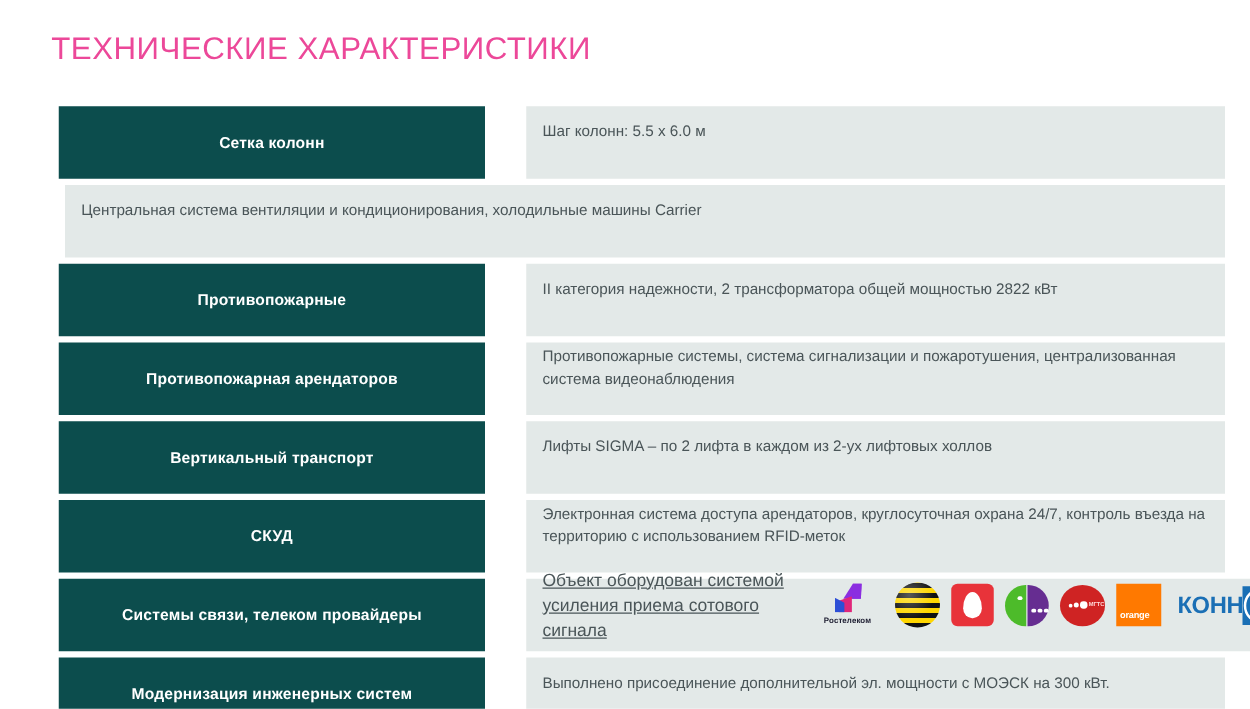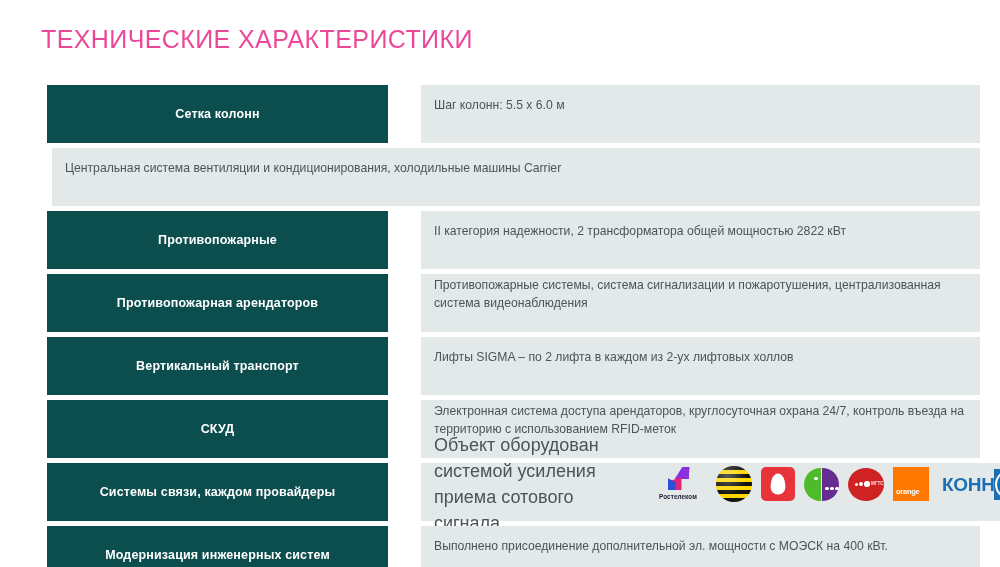--- a/index.html
+++ b/index.html
@@ -86,25 +86,26 @@
 
   
   .h-1 { height: 58px; }
 
   
   .row-telecom .spec-value {
     padding-left: 13px;
     gap: 10px;
   }
   .telecom-text {
-    font-size: 18px;
+    font-size: 14px;
     line-height: 1.45;
     color: #4a5558;
     width: 205px;
     flex: 0 0 205px;
+    text-decoration: underline;
   }
   .logo-strip {
     display: flex;
     align-items: center;
     gap: 9px;
     flex: 1 1 auto;
   }
   .logo {
     display: flex;
     align-items: center;
@@ -342,21 +343,21 @@
     </div>
 
     <div class="spec-row">
       <div class="spec-label h-1">СКУД</div>
       <div class="spec-value h-1">
         <span class="value-text">Электронная система доступа арендаторов, круглосуточная охрана 24/7, контроль въезда на территорию с использованием RFID-меток</span>
       </div>
     </div>
 
     <div class="spec-row row-telecom">
-      <div class="spec-label h-1">Системы связи, каждом провайдеры</div>
+      <div class="spec-label h-1">Системы связи, телеком провайдеры</div>
       <div class="spec-value h-1">
         <span class="telecom-text">Объект оборудован системой усиления приема сотового сигнала</span>
 
         <span class="logo-strip">
 
           <span class="logo logo-rostelecom">
             <span class="rt-mark">
               <span class="p1"></span>
                 <span class="p2"></span>
                 <span class="p3"></span>
@@ -396,18 +397,18 @@
             <span class="kn-part">КТИКА</span>
           </span>
 
         </span>
       </div>
     </div>
 
     <div class="spec-row">
       <div class="spec-label h-1">Модернизация инженерных систем</div>
       <div class="spec-value h-1">
-        <span class="value-text">Выполнено присоединение дополнительной эл. мощности с МОЭСК на 400 кВт.</span>
+        <span class="value-text">Выполнено присоединение дополнительной эл. мощности с МОЭСК на 300 кВт.</span>
       </div>
     </div>
 
   </div>
 </div>
 
 </body></html>

